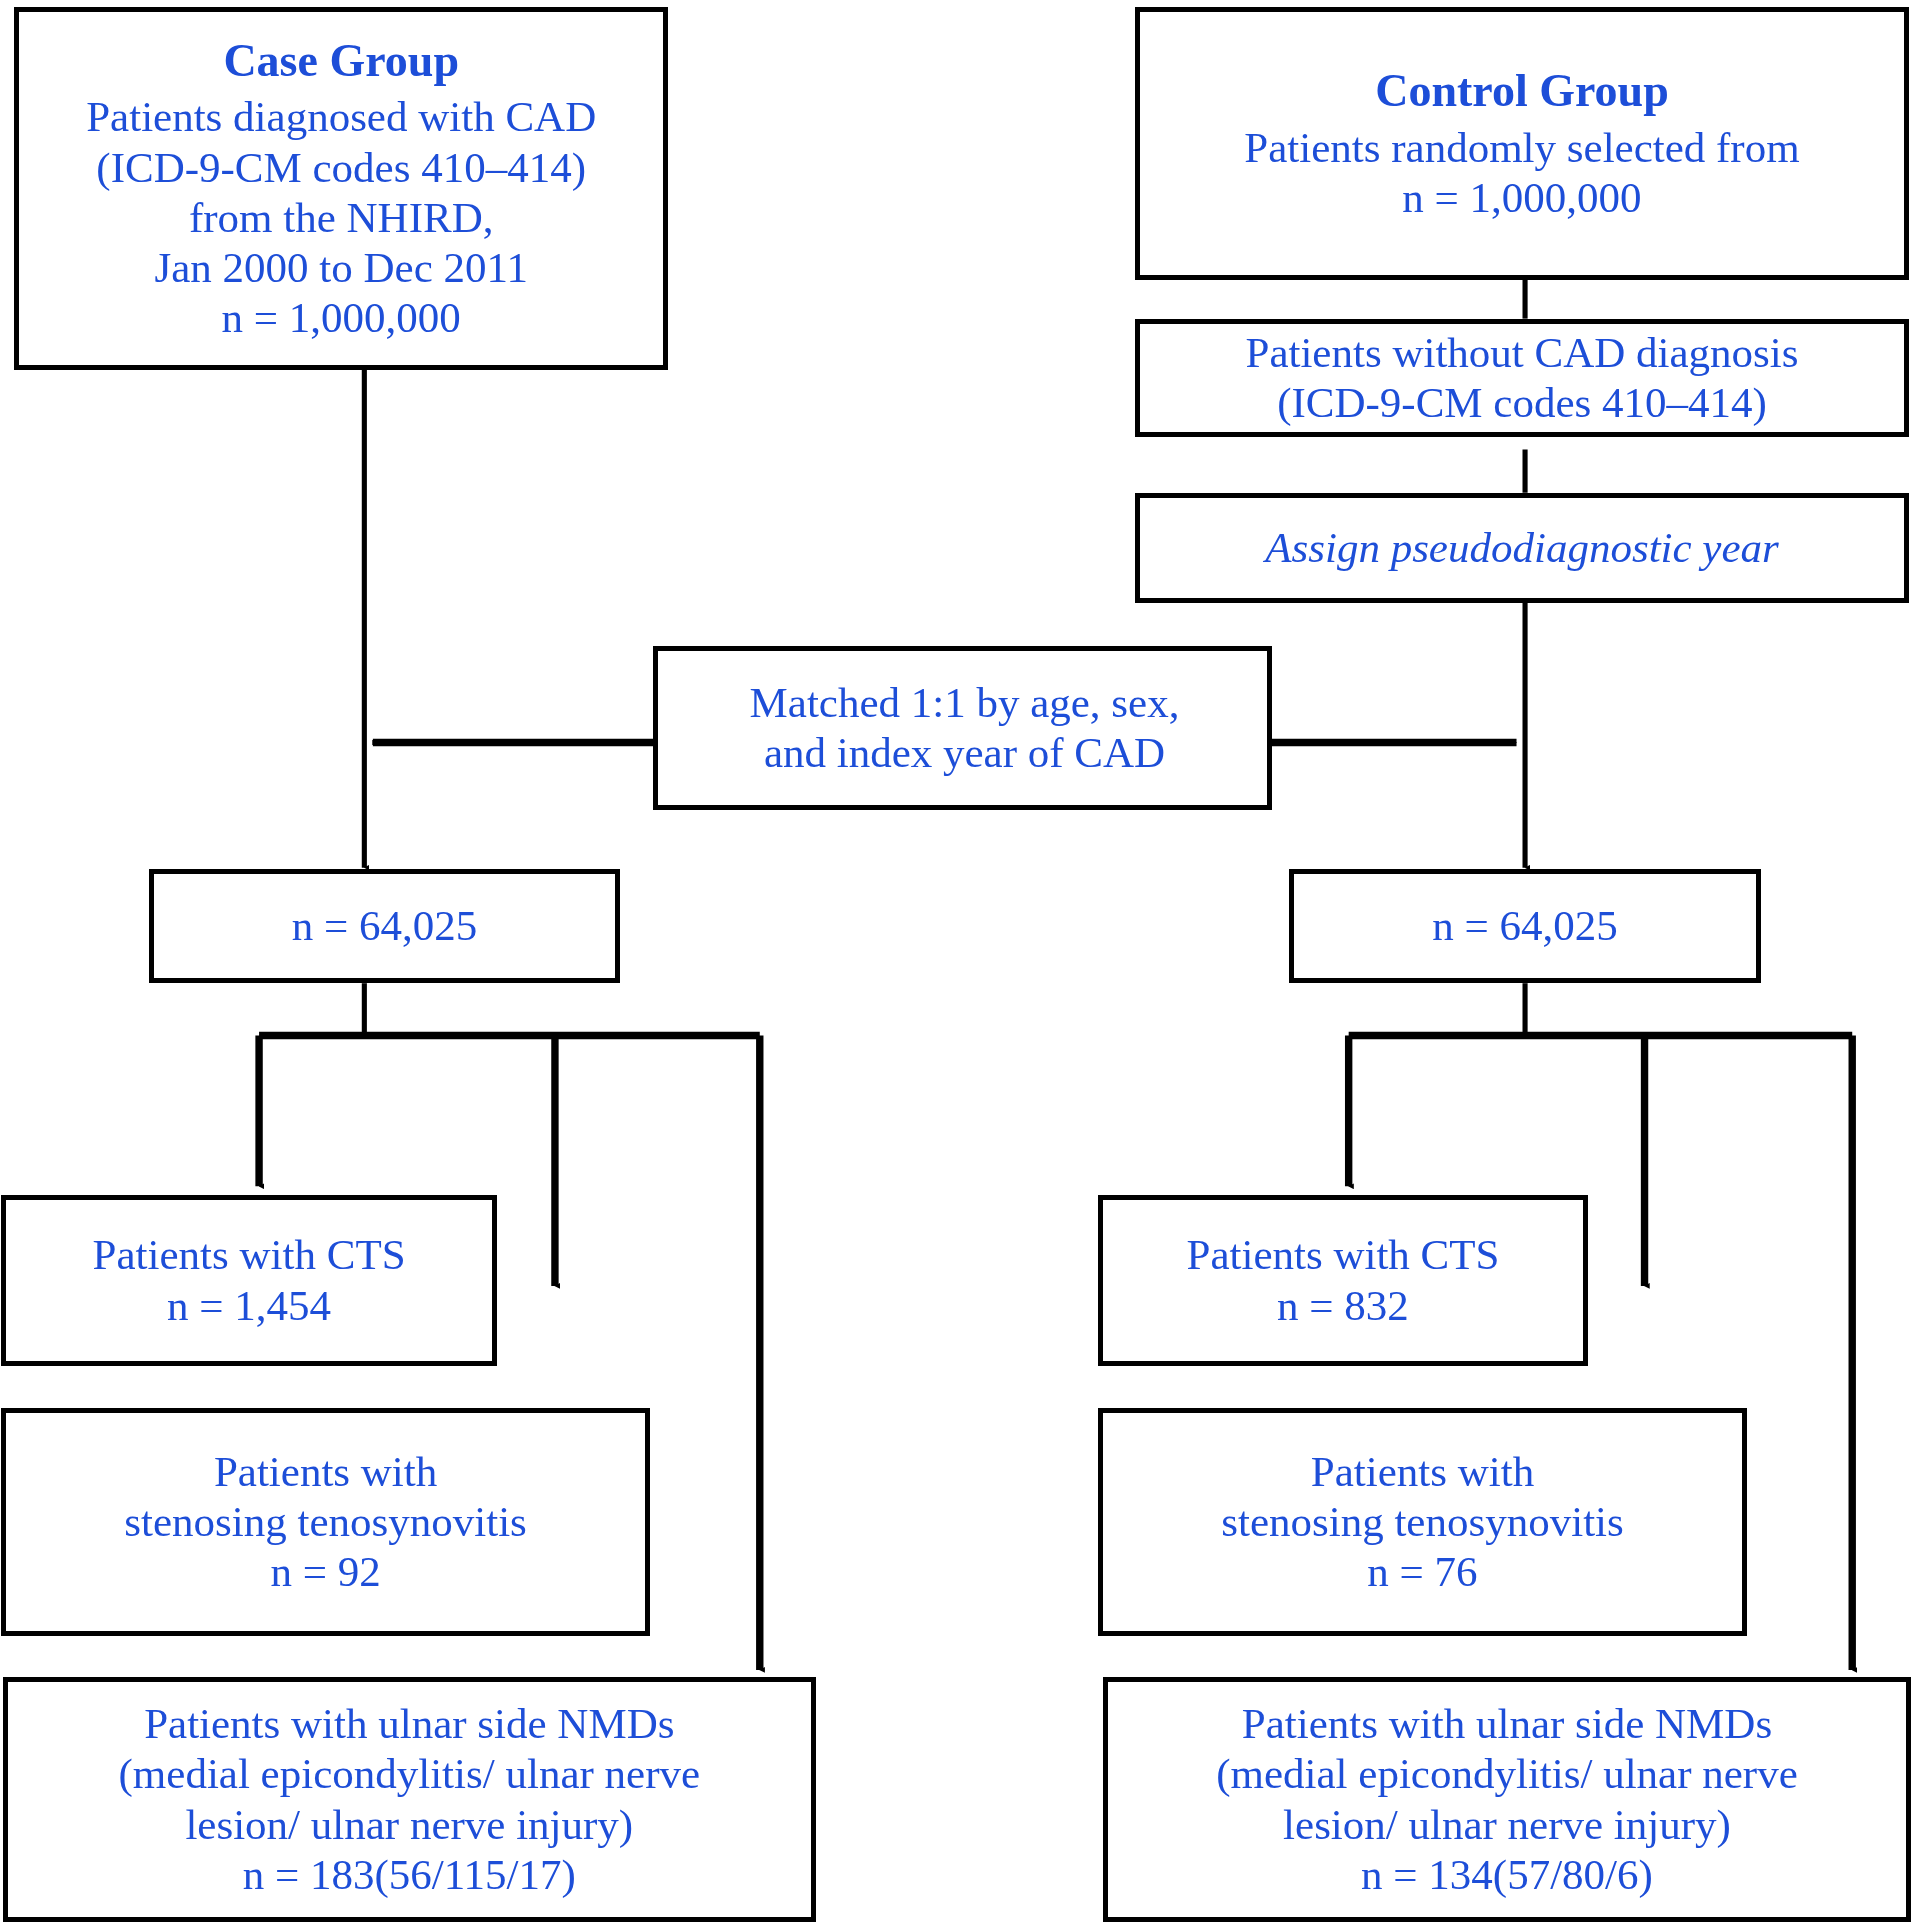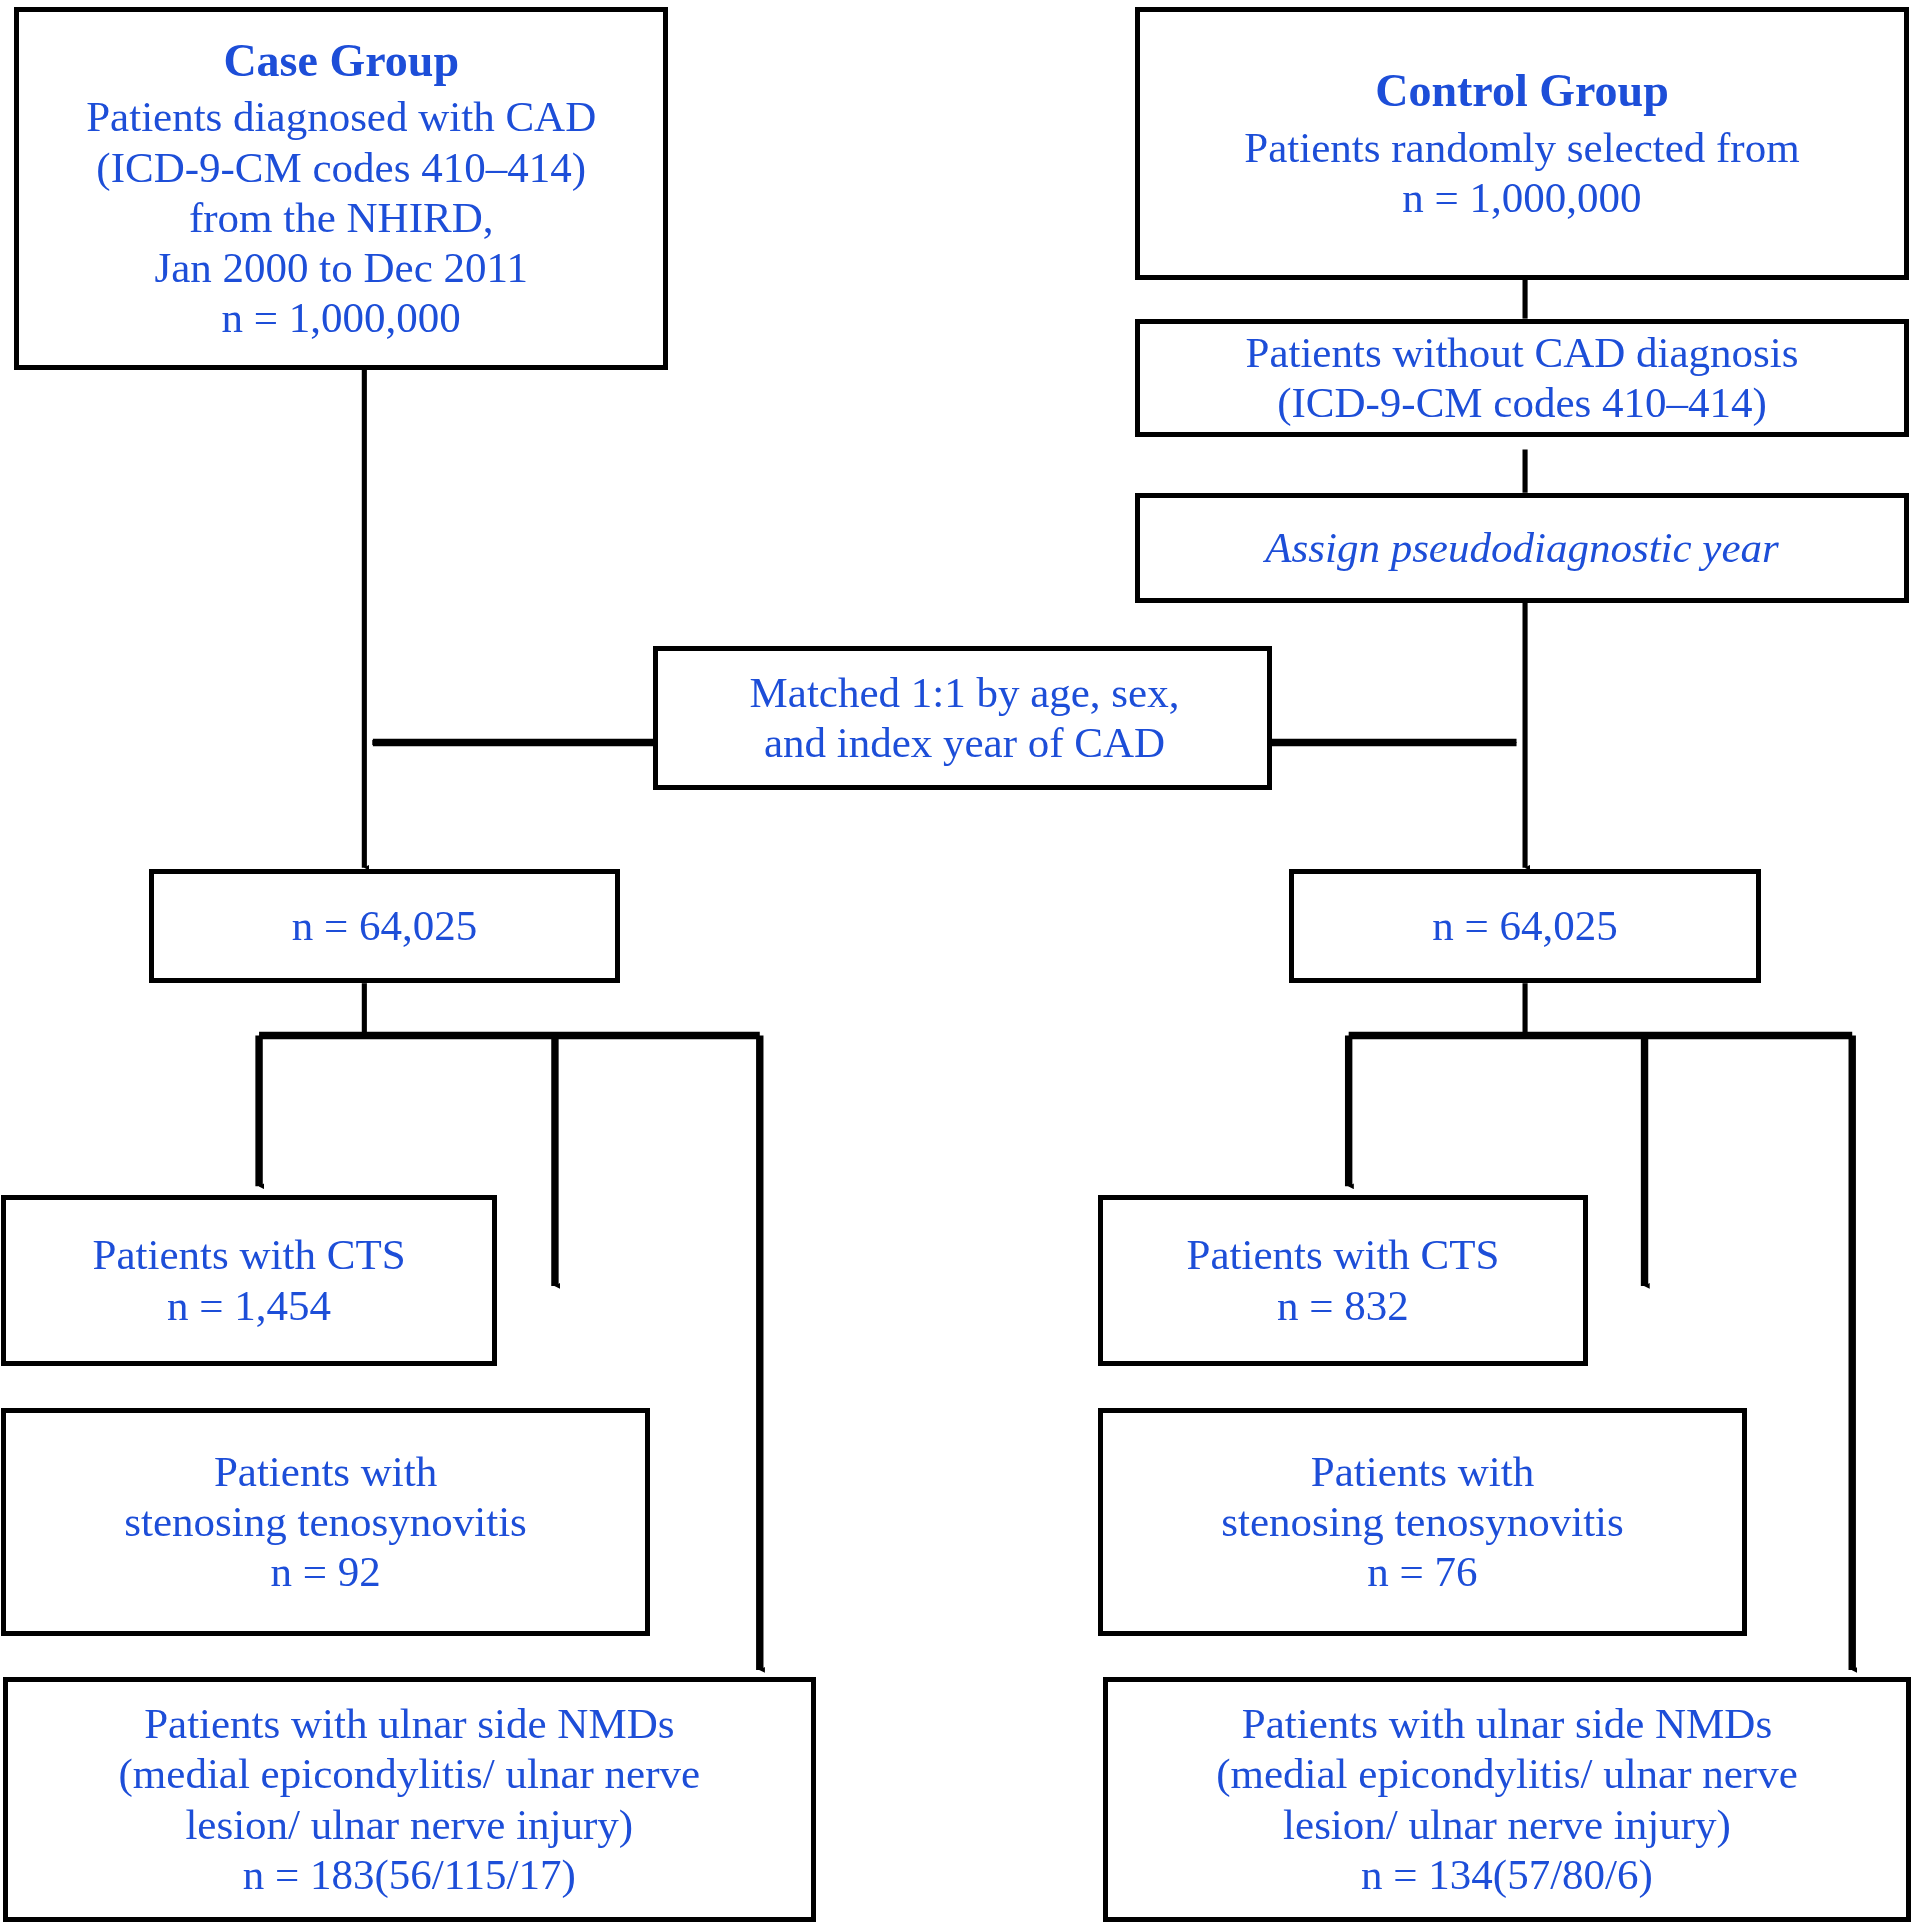--- a/index.html
+++ b/index.html
@@ -117,21 +117,21 @@
     <div class="line">n = 92</div>
   </div>
 
   <div class="node" style="left:2.8px; top:1677px; width:813px; height:245px;">
     <div class="line">Patients with ulnar side NMDs</div>
     <div class="line">(medial epicondylitis/ ulnar nerve</div>
     <div class="line">lesion/ ulnar nerve injury)</div>
     <div class="line">n = 183(56/115/17)</div>
   </div>
 
-  <div class="node" style="left:653px; top:646px; width:619px; height:144px;padding-left:12px;">
+  <div class="node" style="left:653px; top:646px; width:619px; height:164px;padding-left:12px;">
     <div class="line">Matched 1:1 by age, sex,</div>
     <div class="line">and index year of CAD</div>
   </div>
 
   <div class="node" style="left:1135px; top:6.8px; width:774px; height:273px;">
     <div class="title">Control Group</div>
     <div class="line">Patients randomly selected from</div>
     <div class="line">n = 1,000,000</div>
   </div>
 

